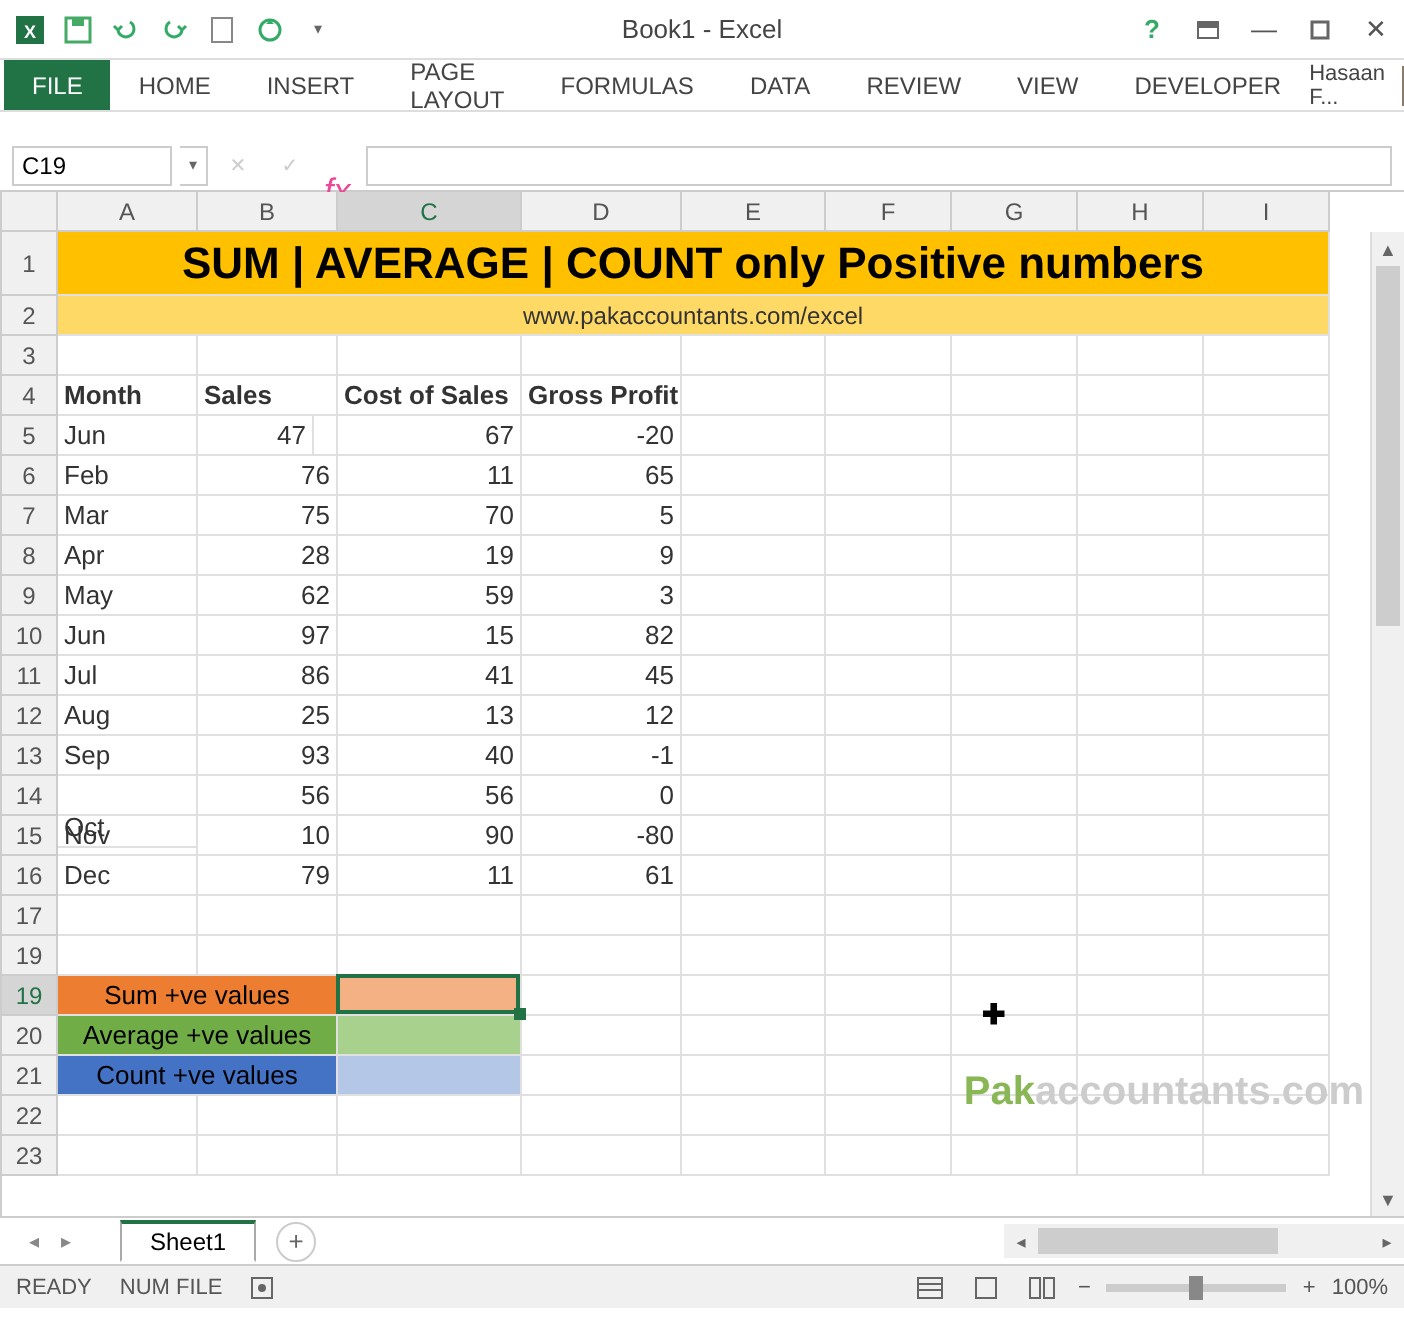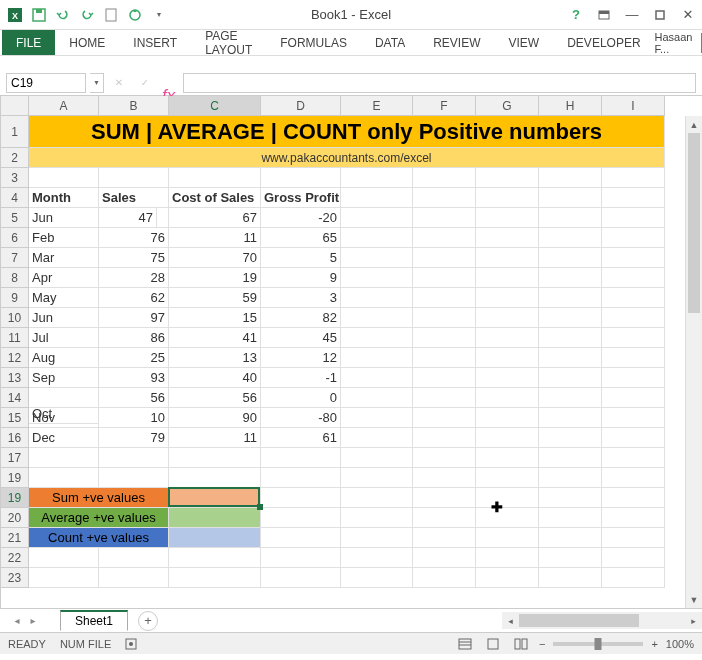--- a/index.html
+++ b/index.html
@@ -462,20 +462,23 @@
       <div class="cell r21c" style="left: 140px; top: 412px; width: 92px; height: 20px;"></div>
       <div class="active-cell-border" style="left: 139px; top: 371px; width: 92px; height: 20px;"></div>
       <div class="fill-handle" style="left: 228px; top: 388px;"></div>
     </div>
   <div class="vscroll">
     <div class="vscroll-btn">▲</div>
     <div class="vscroll-thumb"></div>
     <div class="vscroll-btn" style="position:absolute;bottom:0;width:100%">▼</div>
   </div>
   <div class="cursor-plus" style="left:490px;top:403px">✚</div>
+  <div class="watermark">
+    <span class="p1">Pak</span><span class="p2">accountants.com</span>
+  </div>
 </div>
 
 <div class="sheet-tabs">
   <div class="sheet-nav">
     <div class="sheet-nav-btn">◂</div>
     <div class="sheet-nav-btn">▸</div>
   </div>
   <div class="sheet-tab">Sheet1</div>
   <div class="add-sheet">+</div>
   <div class="hscroll-area">

